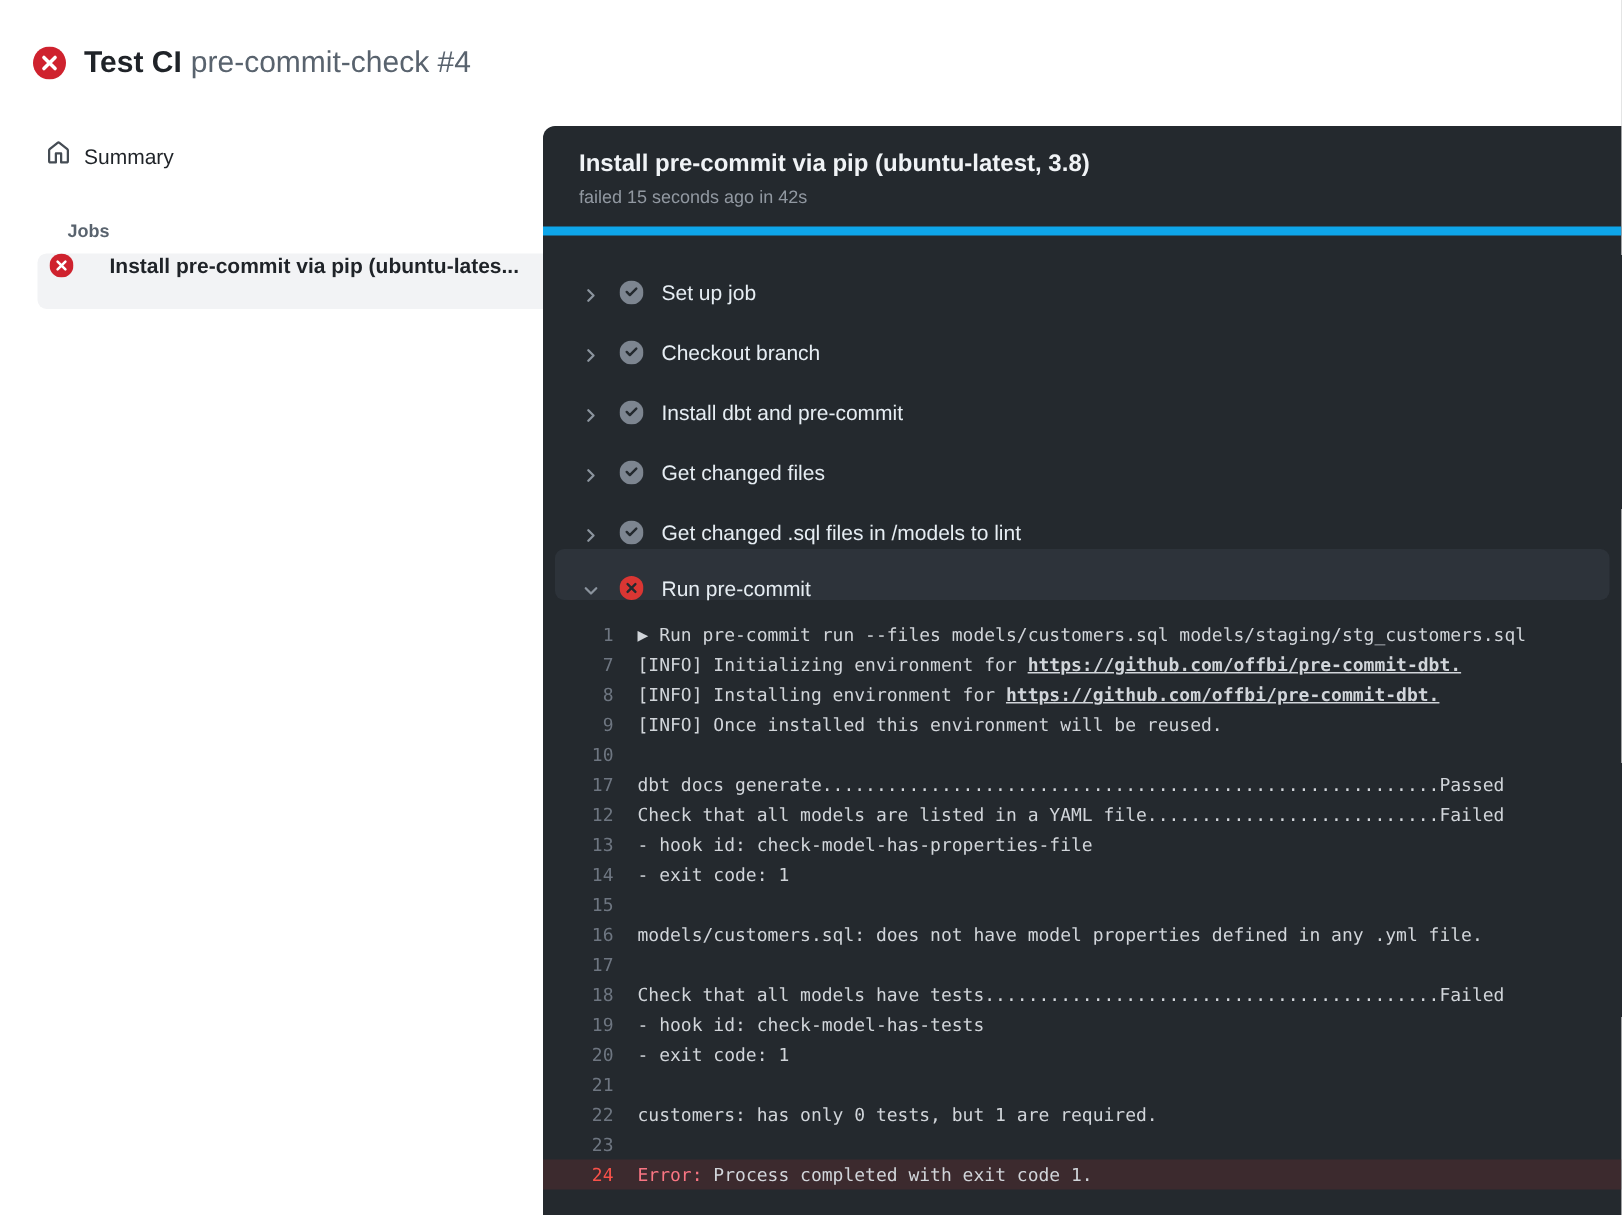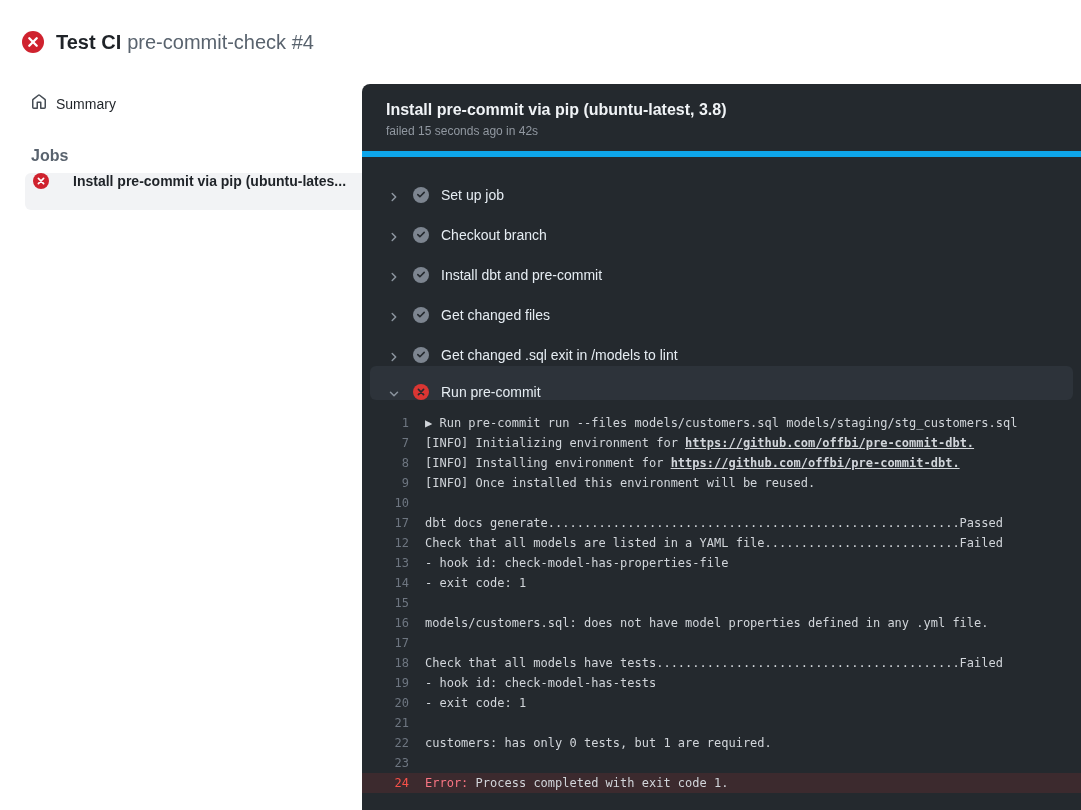--- a/index.html
+++ b/index.html
@@ -12,21 +12,21 @@
              display:flex; align-items:center; padding-left:10px; background:#ffffff; }
   .run-status-badge { width:22px; height:22px; flex:0 0 22px; margin-right:12px; }
   .page-title { font-size:20px; font-weight:400; color:#59636e; white-space:nowrap; }
   .page-title .wf-name { font-weight:700; color:#1f2328; margin-right:6px; }
 
   
   .sidebar { position:absolute; left:17px; top:84px; width:362px; bottom:0; background:#ffffff; }
   .summary-item { display:flex; align-items:center; gap:9px; padding:10px 14px;
                   font-size:14px; color:#1f2328; cursor:pointer; }
   .summary-item svg { flex:0 0 16px; }
-  .jobs-label { margin:24px 14px 8px 14px; font-size:16px; font-weight:700; color:#59636e; }
+  .jobs-label { margin:24px 14px 8px 28px; font-size:12px; font-weight:700; color:#59636e; }
   .job-item { display:flex; align-items:flex-start; gap:24px; margin:0 8px; padding:0 8px;
               height:37px; border-radius:6px; font-size:14px; font-weight:600;
               color:#1f2328; cursor:pointer; }
   .job-item.selected { background:#f2f3f5; }
   .job-item .jicon { width:16px; height:16px; flex:0 0 16px; }
   .job-item .jlabel { white-space:nowrap; overflow:hidden; }
 
   
   .panel { position:absolute; left:362px; top:84px; right:0; bottom:0;
            background:#24292e; border-top-left-radius:8px; overflow:hidden; }
@@ -148,21 +148,21 @@
       <div class="step-row">
         <span class="chev">
           <svg viewBox="0 0 12 12" width="12" height="12">
             <path d="M4.2 2.5 7.7 6l-3.5 3.5" stroke="#8b949e" stroke-width="1.5" fill="none" stroke-linecap="round" stroke-linejoin="round"></path>
           </svg>
         </span>
         <span class="sicon"><svg viewBox="0 0 16 16" width="16" height="16">
             <circle cx="8" cy="8" r="8" fill="#7d8590"></circle>
             <path d="M11.2 5.4 6.9 9.7 4.8 7.6" stroke="#24292e" stroke-width="1.6" fill="none" stroke-linecap="round" stroke-linejoin="round"></path>
           </svg></span>
-        <span class="slabel">Get changed .sql exit in /models to lint</span>
+        <span class="slabel">Get changed .sql files in /models to lint</span>
       </div>
       <div class="step-row expanded">
         <span class="chev">
           <svg viewBox="0 0 12 12" width="12" height="12">
             <path d="M2.5 4.2 6 7.7l3.5-3.5" stroke="#8b949e" stroke-width="1.5" fill="none" stroke-linecap="round" stroke-linejoin="round"></path>
           </svg>
         </span>
         <span class="sicon"><svg viewBox="0 0 16 16" width="16" height="16">
             <circle cx="8" cy="8" r="8" fill="#da3633"></circle>
             <path d="M5.4 5.4 L10.6 10.6 M10.6 5.4 L5.4 10.6" stroke="#24292e" stroke-width="1.6" stroke-linecap="round"></path>

